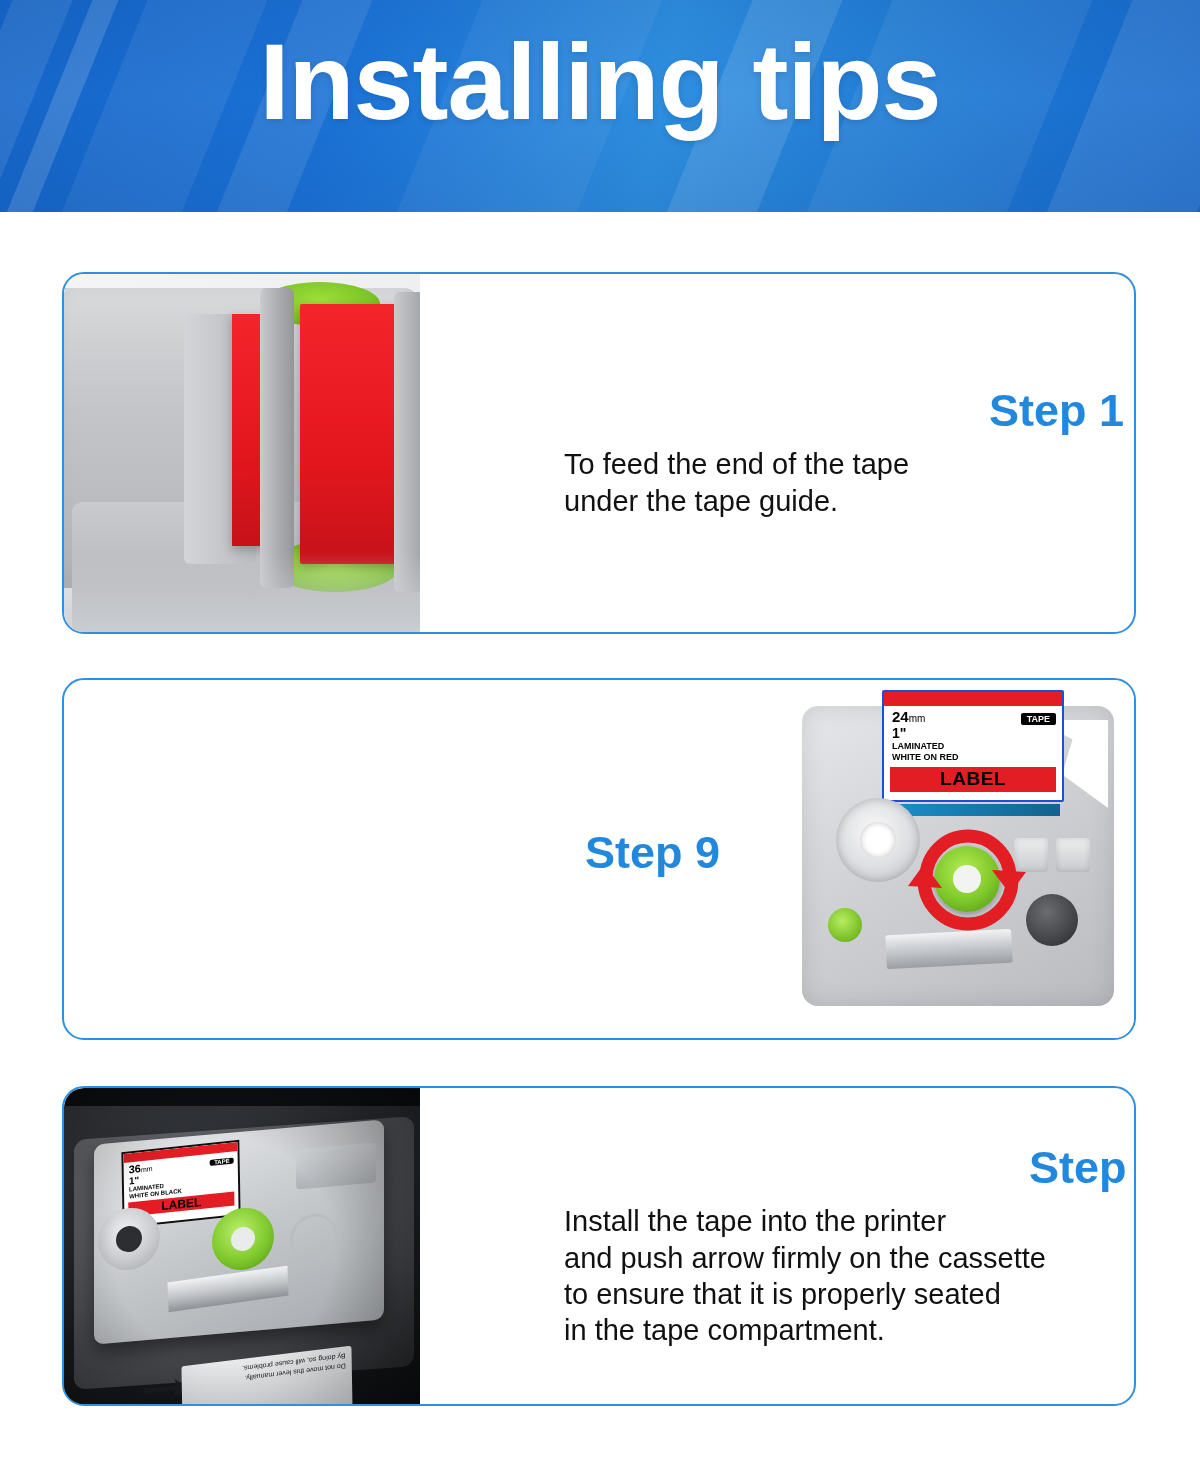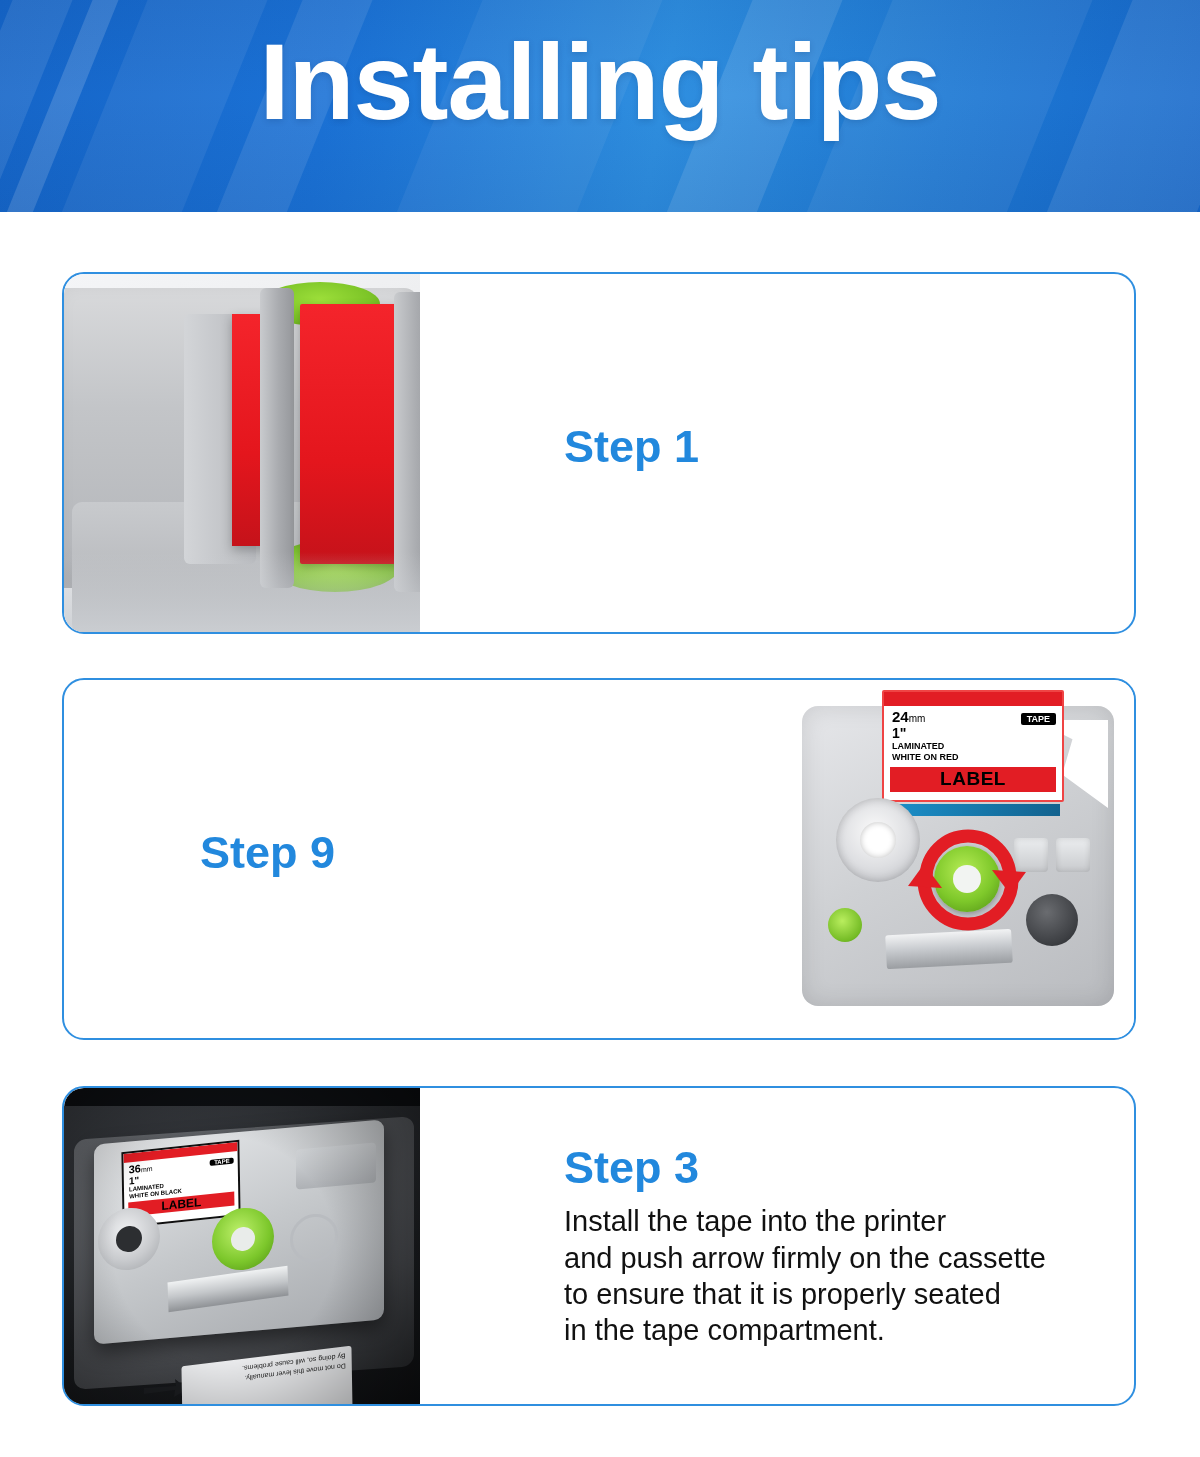--- a/index.html
+++ b/index.html
@@ -85,20 +85,21 @@
     position: absolute;
     top: 50%;
     transform: translateY(-50%);
   }
   .step-heading {
     color: #2288dd;
     font-size: 45px;
     font-weight: bold;
     line-height: 1.05;
     margin: 0 0 12px 0;
+    text-align: right;
   }
   .step-body {
     color: #111111;
     font-size: 29px;
     line-height: 1.25;
     margin: 0;
     white-space: pre-line;
   }
   .t1 { left: 500px; width: 560px; }
   .t2 { left: 136px; width: 520px; }
@@ -175,21 +176,21 @@
     right: 6px; top: 14px;
     width: 74px; height: 88px;
     background: #ffffff;
     clip-path: polygon(0 0, 100% 0, 100% 100%, 38% 62%, 52% 22%);
   }
   .p2-label {
     position: absolute;
     left: 104px; top: 10px;
     width: 182px; height: 112px;
     background: #ffffff;
-    border: 2px solid #ef4444;
+    border: 2px solid #1d4ed8;
     border-radius: 2px;
     overflow: hidden;
   }
   .p2-label .lbl-top {
     height: 14px;
     background: #e21d24;
   }
   .p2-label .lbl-line1 {
     display: flex; align-items: baseline; justify-content: space-between;
     padding: 2px 6px 0 8px;
@@ -395,20 +396,22 @@
       <div class="p1-pillar b"></div>
       <div class="p1-tape t-a"></div>
       <div class="p1-pillar a"></div>
       <div class="p1-tape t-b"></div>
       <div class="p1-pillar c"></div>
       <div class="p1-shadow"></div>
     </div>
 
     <div class="text-block t1">
       <div class="step-heading">Step 1</div>
+      <div class="step-body">To feed the end of the tape
+under the tape guide.</div>
     </div>
   </div>
 
   <div class="card card2">
 
     <div class="text-block t2">
       <div class="step-heading">Step 9</div>
     </div>
 
     <div class="photo right">

